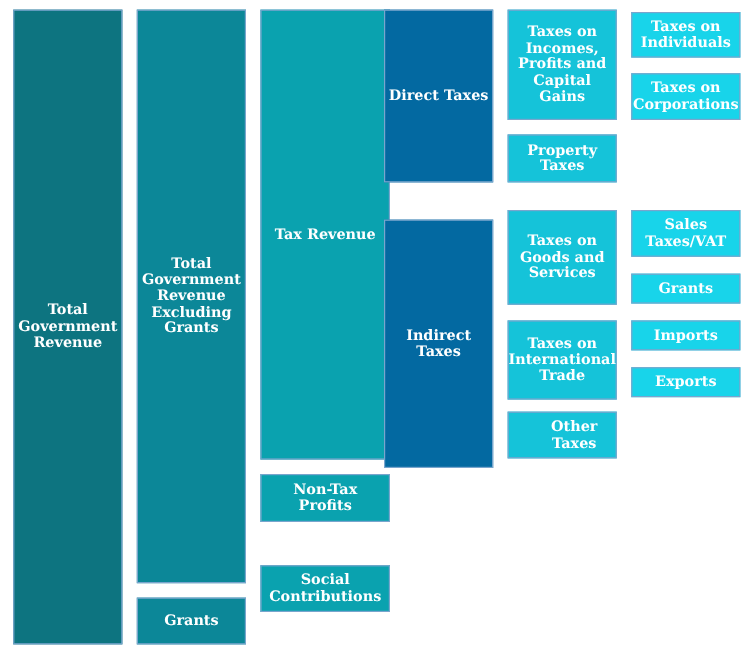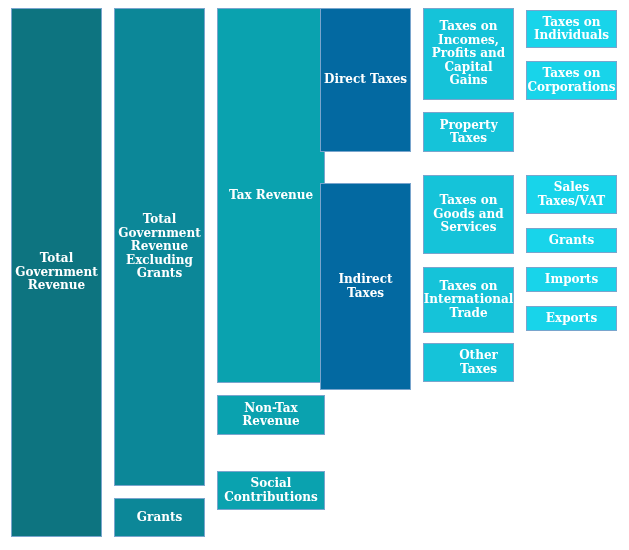--- a/index.html
+++ b/index.html
@@ -72,21 +72,21 @@
 Government
 Revenue
 Excluding
 Grants</div>
 
   <div class="node c2" id="grants">Grants</div>
 
   <div class="node c3" id="tax_revenue">Tax Revenue</div>
 
   <div class="node c3" id="non_tax_revenue">Non-Tax
-Revenue</div>
+Profits</div>
 
   <div class="node c3" id="social_contributions">Social
 Contributions</div>
 
   <div class="node c4" id="direct_taxes">Direct Taxes</div>
 
   <div class="node c4" id="indirect_taxes">Indirect
 Taxes</div>
 
   <div class="node c5" id="taxes_on_incomes_profits_and_capital_gains">Taxes on

